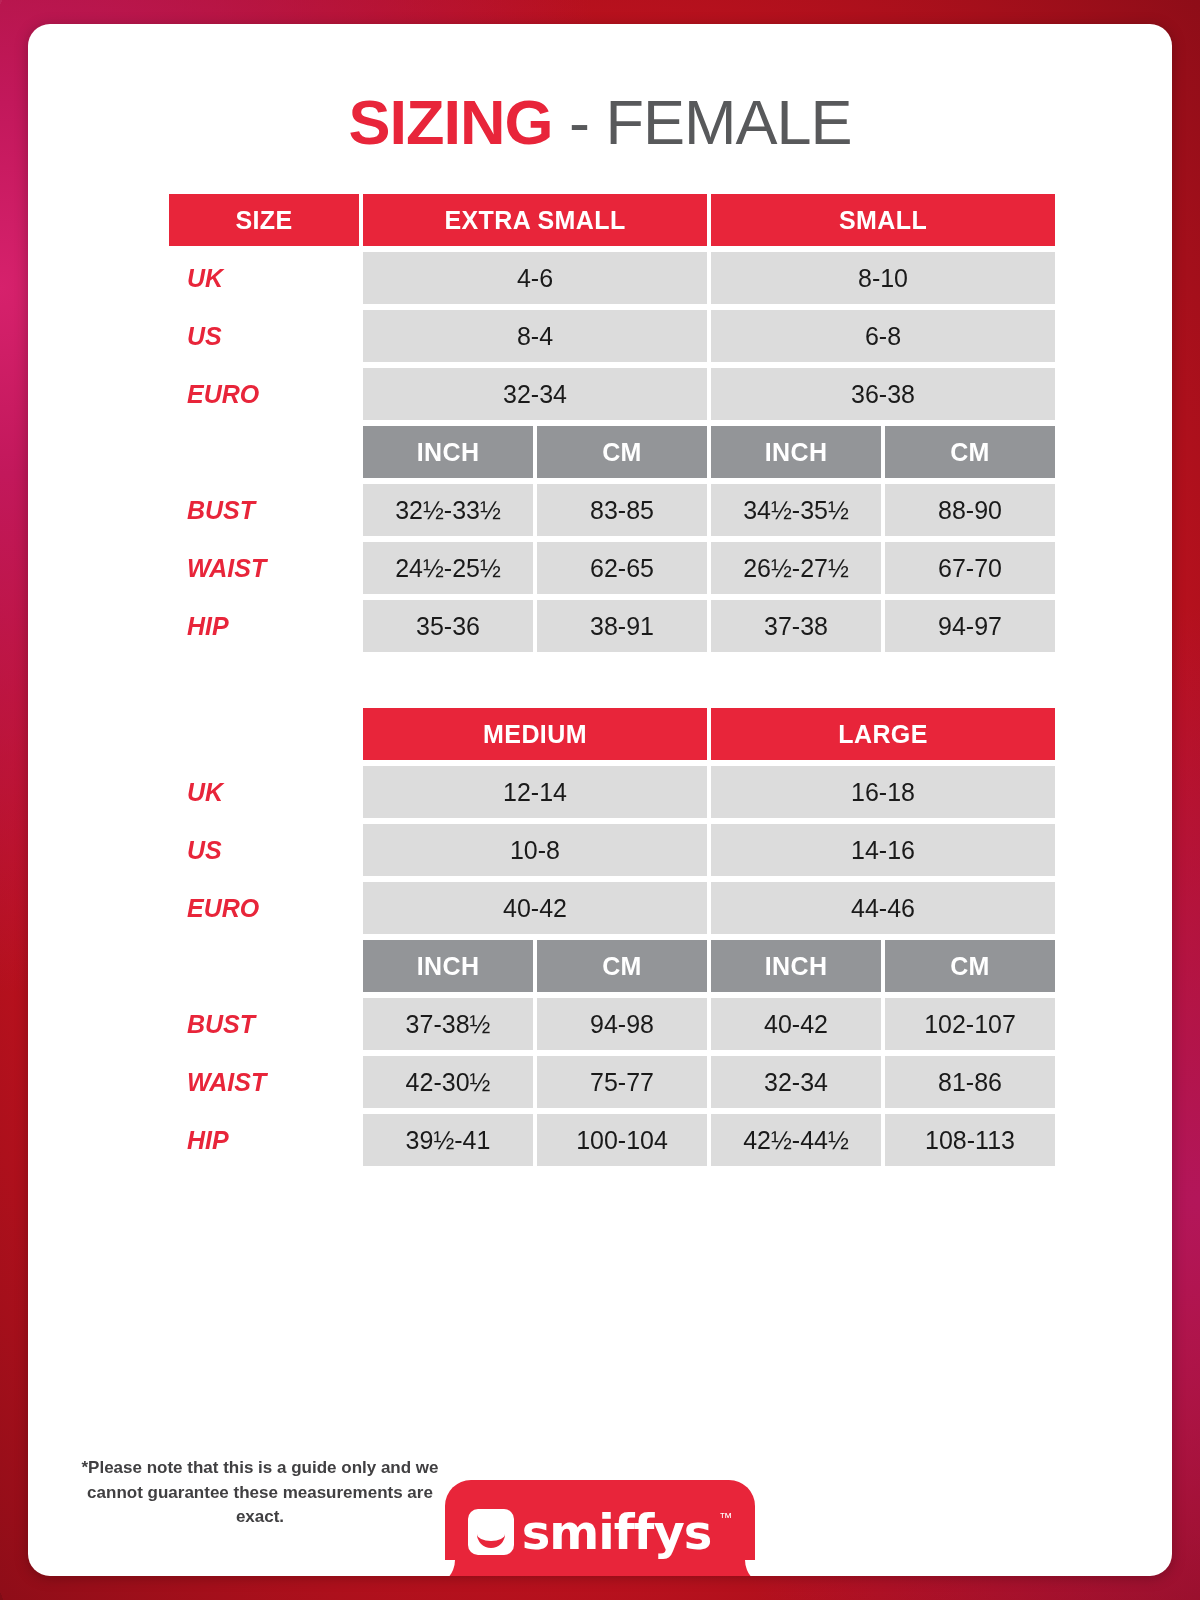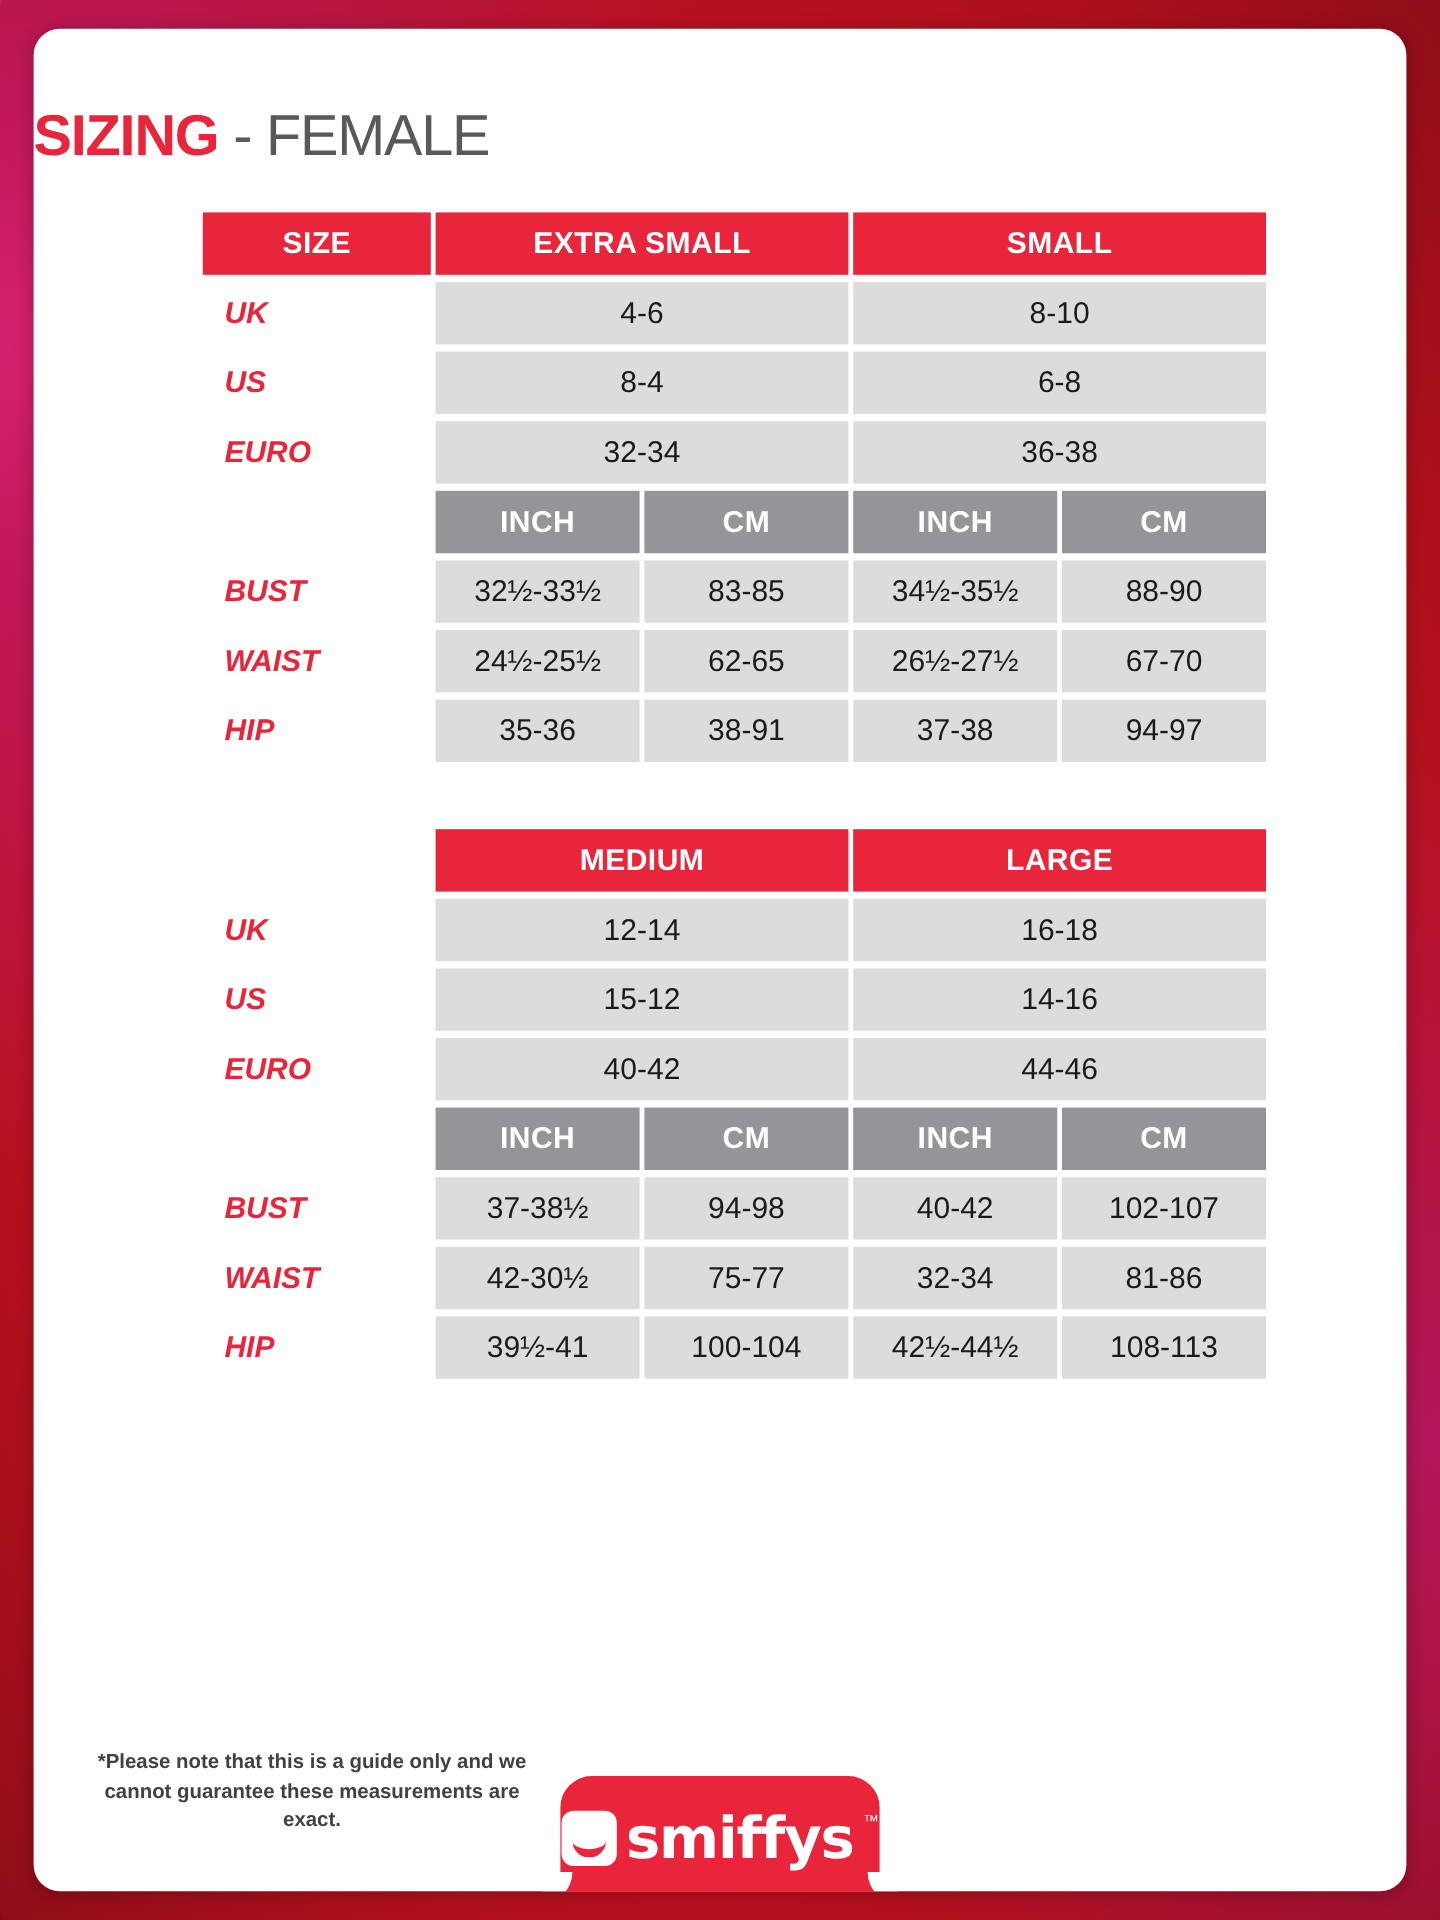--- a/index.html
+++ b/index.html
@@ -29,22 +29,23 @@
     left: 28px;
     top: 24px;
     width: 1144px;
     height: 1552px;
     background: #ffffff;
     border-radius: 22px;
     box-shadow: 0 2px 14px rgba(0,0,0,0.25);
     overflow: hidden;
   }
   .title {
+    text-align: center;
     margin-top: 62px;
-    font-size: 48px;
+    font-size: 63px;
     font-weight: bold;
     letter-spacing: -1px;
     white-space: nowrap;
   }
   .title .red { color: #e8253a; }
   .title .dash { color: #58595b; font-weight: normal; }
   .title .grey { color: #58595b; font-weight: normal; }
 
   .table-wrap {
     margin: 0 auto;
@@ -111,21 +112,21 @@
     font-size: 17px;
     font-weight: bold;
     color: #414042;
     line-height: 1.45;
   }
   .logo-tab {
     position: absolute;
     left: 50%;
     transform: translateX(-50%);
     bottom: 0;
-    width: 266px;
+    width: 310px;
     height: 96px;
     background: #e8253a;
     border-top-left-radius: 26px;
     border-top-right-radius: 26px;
     display: flex;
     align-items: center;
     justify-content: center;
   }
   .logo-tab::before,
   .logo-tab::after {
@@ -264,21 +265,21 @@
         <td class="hdr-red" colspan="2">MEDIUM</td>
         <td class="hdr-red" colspan="2">LARGE</td>
       </tr>
       <tr>
         <td class="rowlabel">UK</td>
         <td class="cell" colspan="2">12-14</td>
         <td class="cell" colspan="2">16-18</td>
       </tr>
       <tr>
         <td class="rowlabel">US</td>
-        <td class="cell" colspan="2">15-12</td>
+        <td class="cell" colspan="2">10-8</td>
         <td class="cell" colspan="2">14-16</td>
       </tr>
       <tr>
         <td class="rowlabel">EURO</td>
         <td class="cell" colspan="2">40-42</td>
         <td class="cell" colspan="2">44-46</td>
       </tr>
       <tr>
         <td class="blank"></td>
         <td class="hdr-grey">INCH</td>

